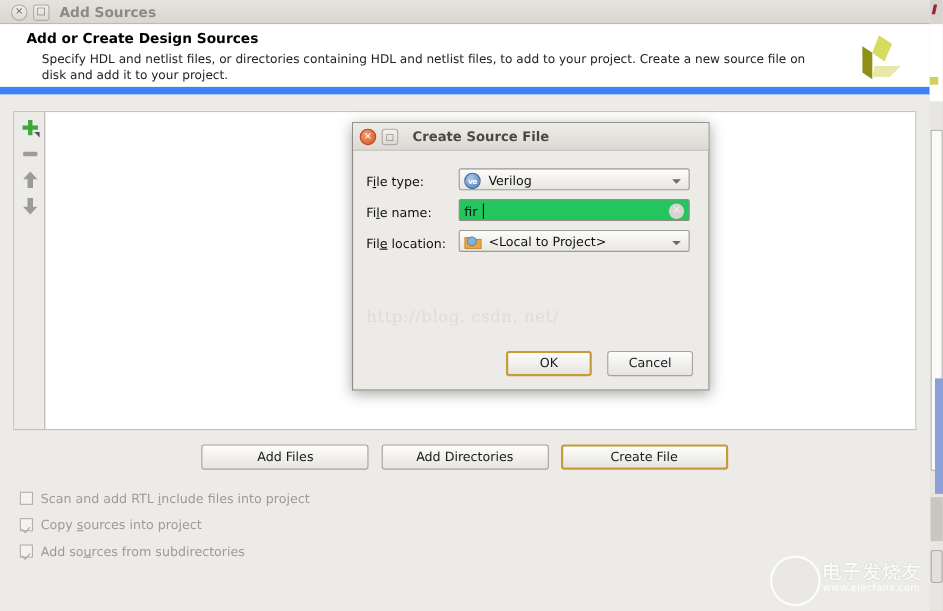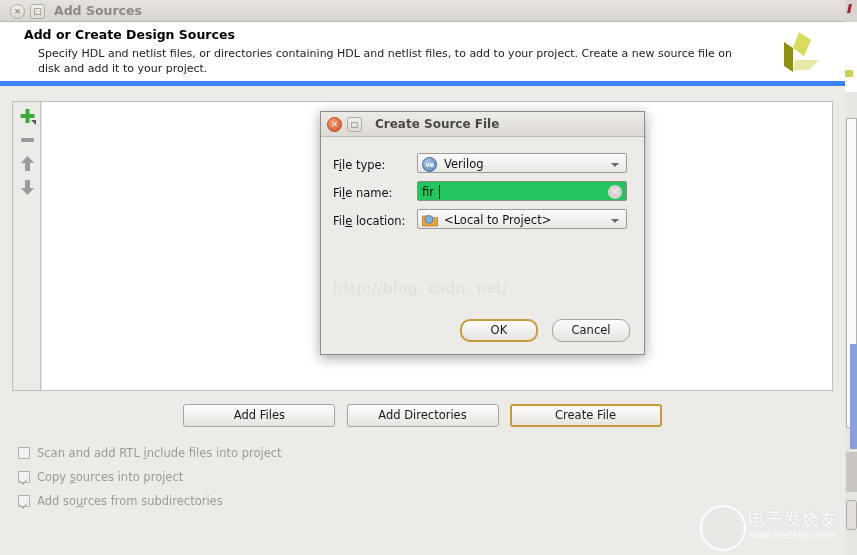--- a/index.html
+++ b/index.html
@@ -43,21 +43,21 @@
   }
   .win-btn.sq { border-radius: 3px; }
   #titlebar .title {
     position: absolute; left: 54px; top: 3px;
     font-size: 12.5px; font-weight: bold; color: #8d8a85;
   }
 
   
   #header {
     position: relative; height: 64px; background: #ffffff;
-    border-bottom: 5px solid #3b82f6;
+    border-bottom: 7px solid #3b82f6;
   }
   #header .h-title {
     position: absolute; left: 24px; top: 5px;
     font-size: 12.5px; font-weight: bold; color: #000;
   }
   #header .h-sub {
     position: absolute; left: 38px; top: 24px; width: 710px;
     font-size: 11px; color: #222; line-height: 15px;
   }
   #header .logo { position: absolute; right: 24px; top: 8px; width: 50px; height: 48px; }
@@ -210,21 +210,21 @@
   
   .folder-icon { position: absolute; left: 4px; top: 3px; width: 16px; height: 14px; }
 
   #dlg-watermark {
     position: absolute; left: 12px; top: 167px;
     font-family: "DejaVu Serif", "Liberation Serif", serif;
     font-size: 15px; color: #dedcd8; letter-spacing: 0.5px;
     pointer-events: none;
   }
   #dlg-buttons { position: absolute; right: 14px; bottom: 12px; }
-  #dlg-buttons .btn { width: 78px; margin-left: 9px; border-radius: 10px; }
+  #dlg-buttons .btn { width: 78px; margin-left: 9px; }
 
   
   .wm { position: absolute; pointer-events: none; }
   #wm-circle {
     left: 700px; top: 505px; width: 46px; height: 46px;
     border-radius: 50%; border: 2px solid rgba(255,255,255,0.85);
     background: rgba(210,208,203,0.10);
   }
   #wm-cn {
     left: 748px; top: 508px;

